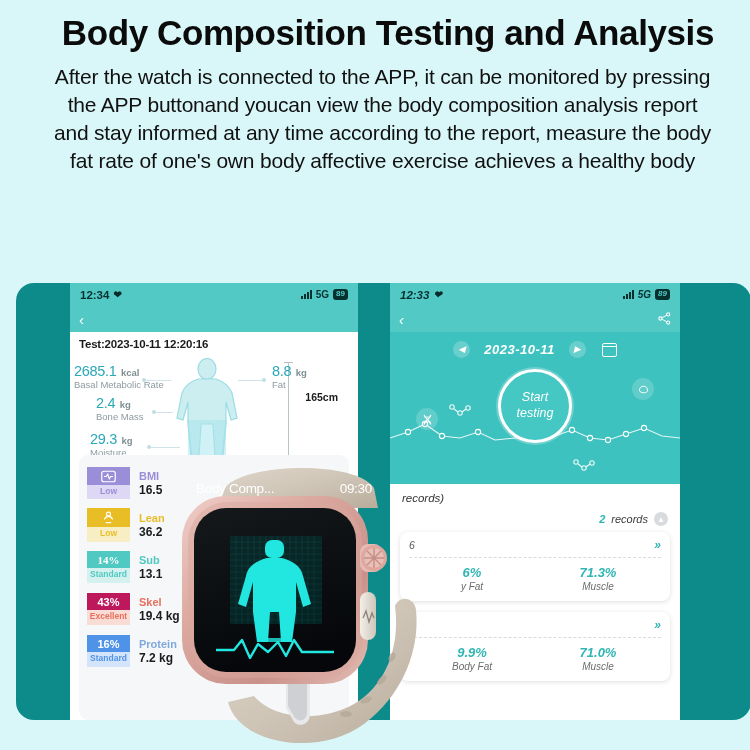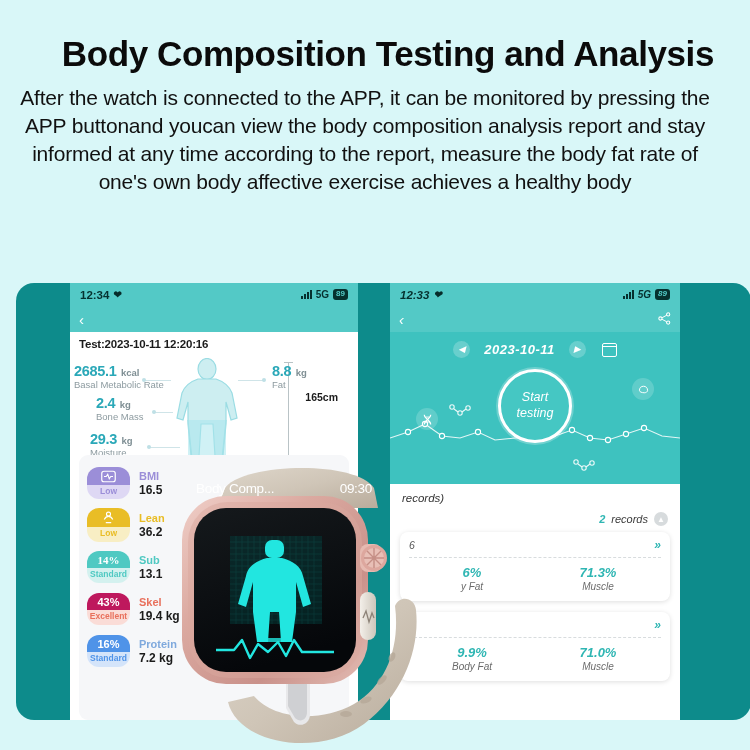--- a/index.html
+++ b/index.html
@@ -5,21 +5,21 @@
   * { margin:0; padding:0; box-sizing:border-box; }
   html,body{ width:750px; height:750px; }
   body{
     background:#d9f7f8;
     font-family:"Liberation Sans", sans-serif;
     overflow:hidden;
     position:relative;
   }
 
   
-  #header{ padding:14px 36px 0 16px;margin-top:21px; }
+  #header{ padding:14px 36px 0 51px; }
   #title{
     text-align:right;
     font-weight:bold;
     font-size:35px;
     line-height:1.07;
     color:#0b0b0b;
     letter-spacing:-0.4px;
   }
   #subtitle{
     margin-top:12px;
@@ -103,21 +103,21 @@
     padding:6px 9px 2px 9px;
     font-size:11.5px; font-weight:bold; color:#1b1b1b;
     letter-spacing:-0.2px;
   }
   .diagram{
     position:relative; height:118px;
     margin:2px 0 0 0;
   }
   .metric{ position:absolute; }
   .metric .val{
-    color:#2aa8b8; font-weight:bold; font-size:14.5px;
+    color:#2aa8b8; font-weight:normal; font-size:14.5px;
     letter-spacing:-0.3px;
   }
   .metric .unit{ color:#7f8f94; font-weight:bold; font-size:9.5px; }
   .metric .lbl{ color:#8d9ba0; font-size:9.5px; display:block; margin-top:-1px; }
   .m-right{ text-align:left; }
   .m-left{ text-align:left; }
   .height-lbl{
     position:absolute; right:20px; top:37px;
     font-size:10.5px; font-weight:bold; color:#1b1b1b;
   }
@@ -138,21 +138,21 @@
   .badgelist{
     position:absolute; left:9px; right:9px; top:172px; bottom:0;
     background:#f6f7f9; border-radius:9px; padding:7px 0 0 0;
     overflow:hidden;
   }
   .brow{
     display:flex; align-items:center; gap:9px;
     padding:4px 8px; height:42px;
   }
   .badge{
-    width:43px; border-radius:12px; overflow:hidden;
+    width:43px; border-radius:0; overflow:hidden;
     text-align:center; flex:none;
   }
   .badge .top{
     font-size:11px; font-weight:bold; color:#fff;
     padding:3px 0 2px 0; line-height:1.1;
     display:flex; align-items:center; justify-content:center; min-height:16px;
   }
   .badge .bot{
     font-size:8.5px; font-weight:bold;
     padding:2px 0 3px 0; line-height:1.1;

